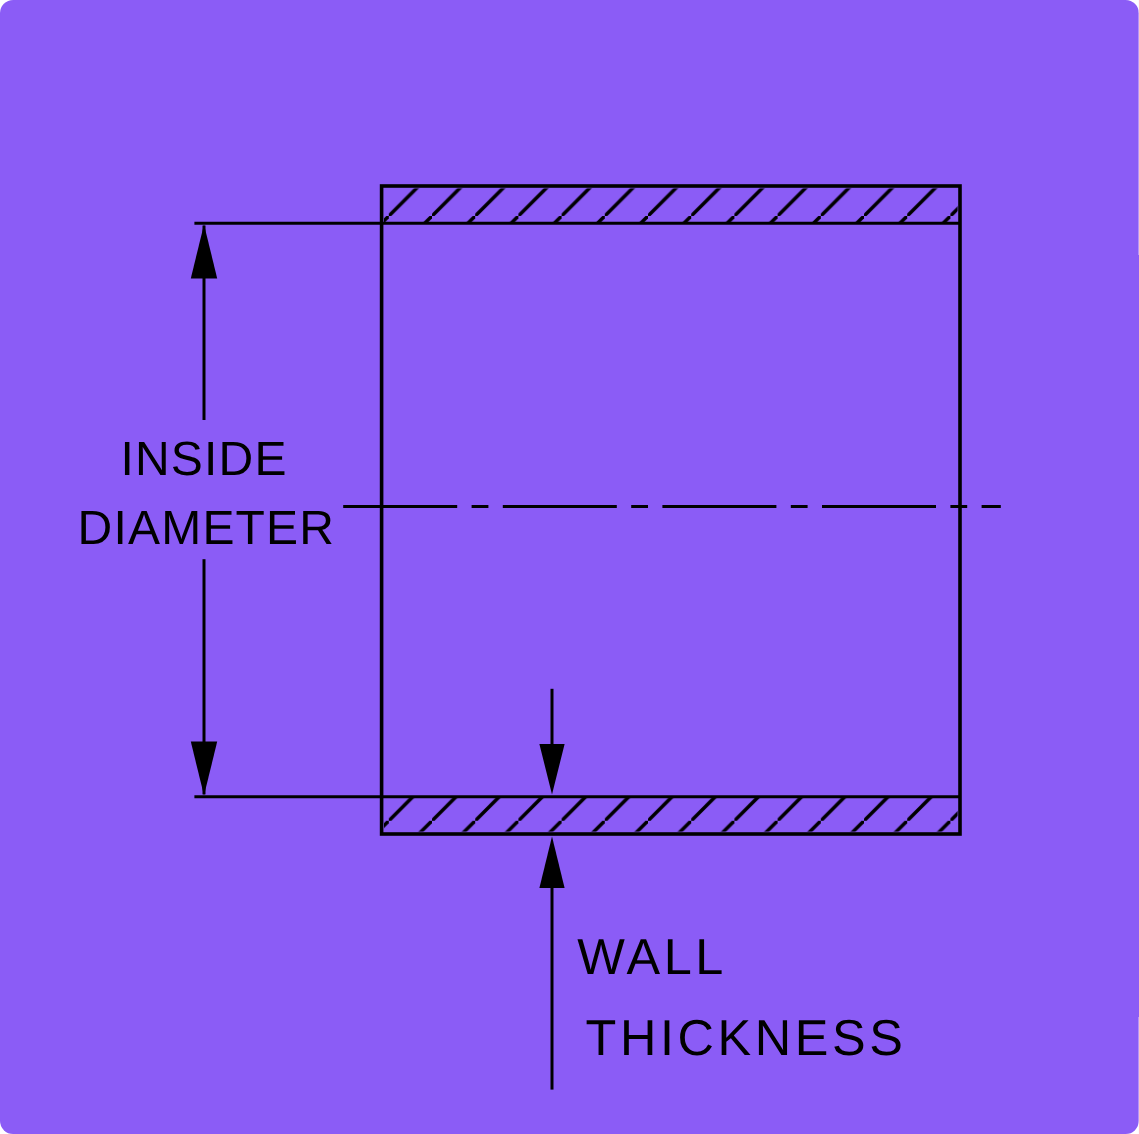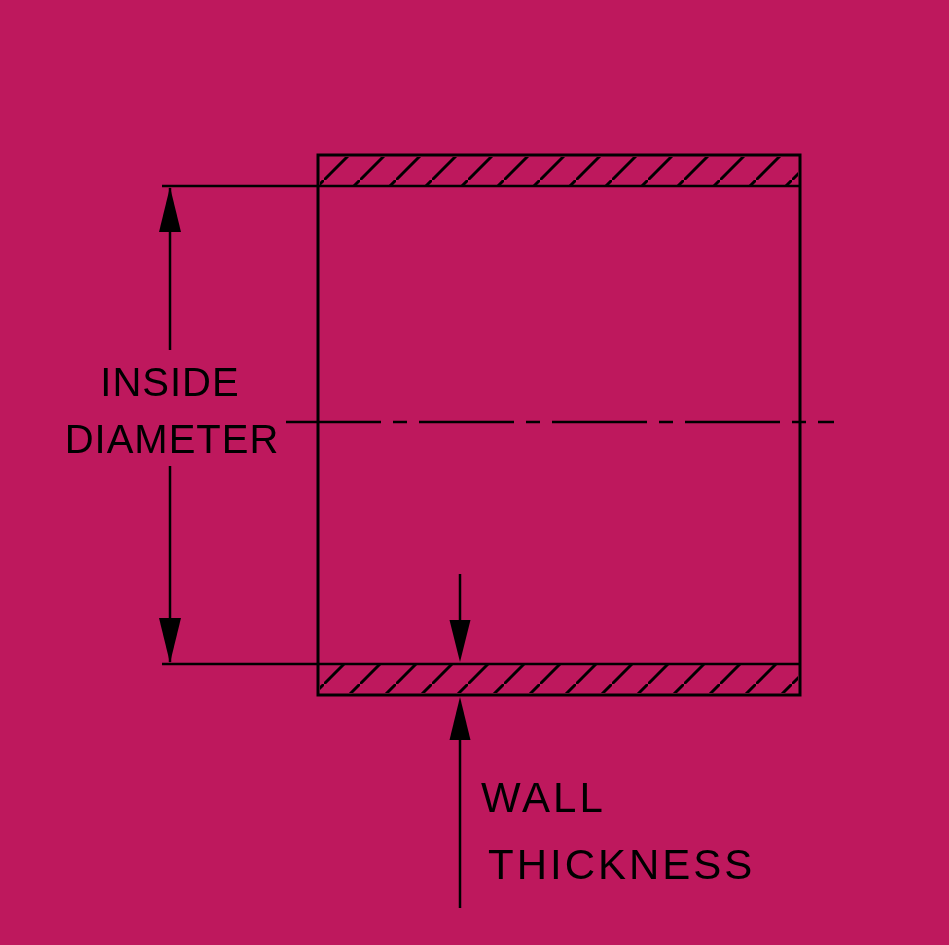--- a/index.html
+++ b/index.html
@@ -4,22 +4,23 @@
 <style>
   html, body {
     margin: 0;
     padding: 0;
     background: #ffffff;
   }
   .canvas {
     position: relative;
     width: 949px;
     height: 945px;
-    background: #be185d;
+    background: #8b5cf6;
     overflow: hidden;
+    border-radius: 11px;
   }
   svg {
     position: absolute;
     top: 0;
     left: 0;
   }
   .dim-label {
     font-family: "Liberation Sans", sans-serif;
     fill: #000000;
     font-weight: 400;

